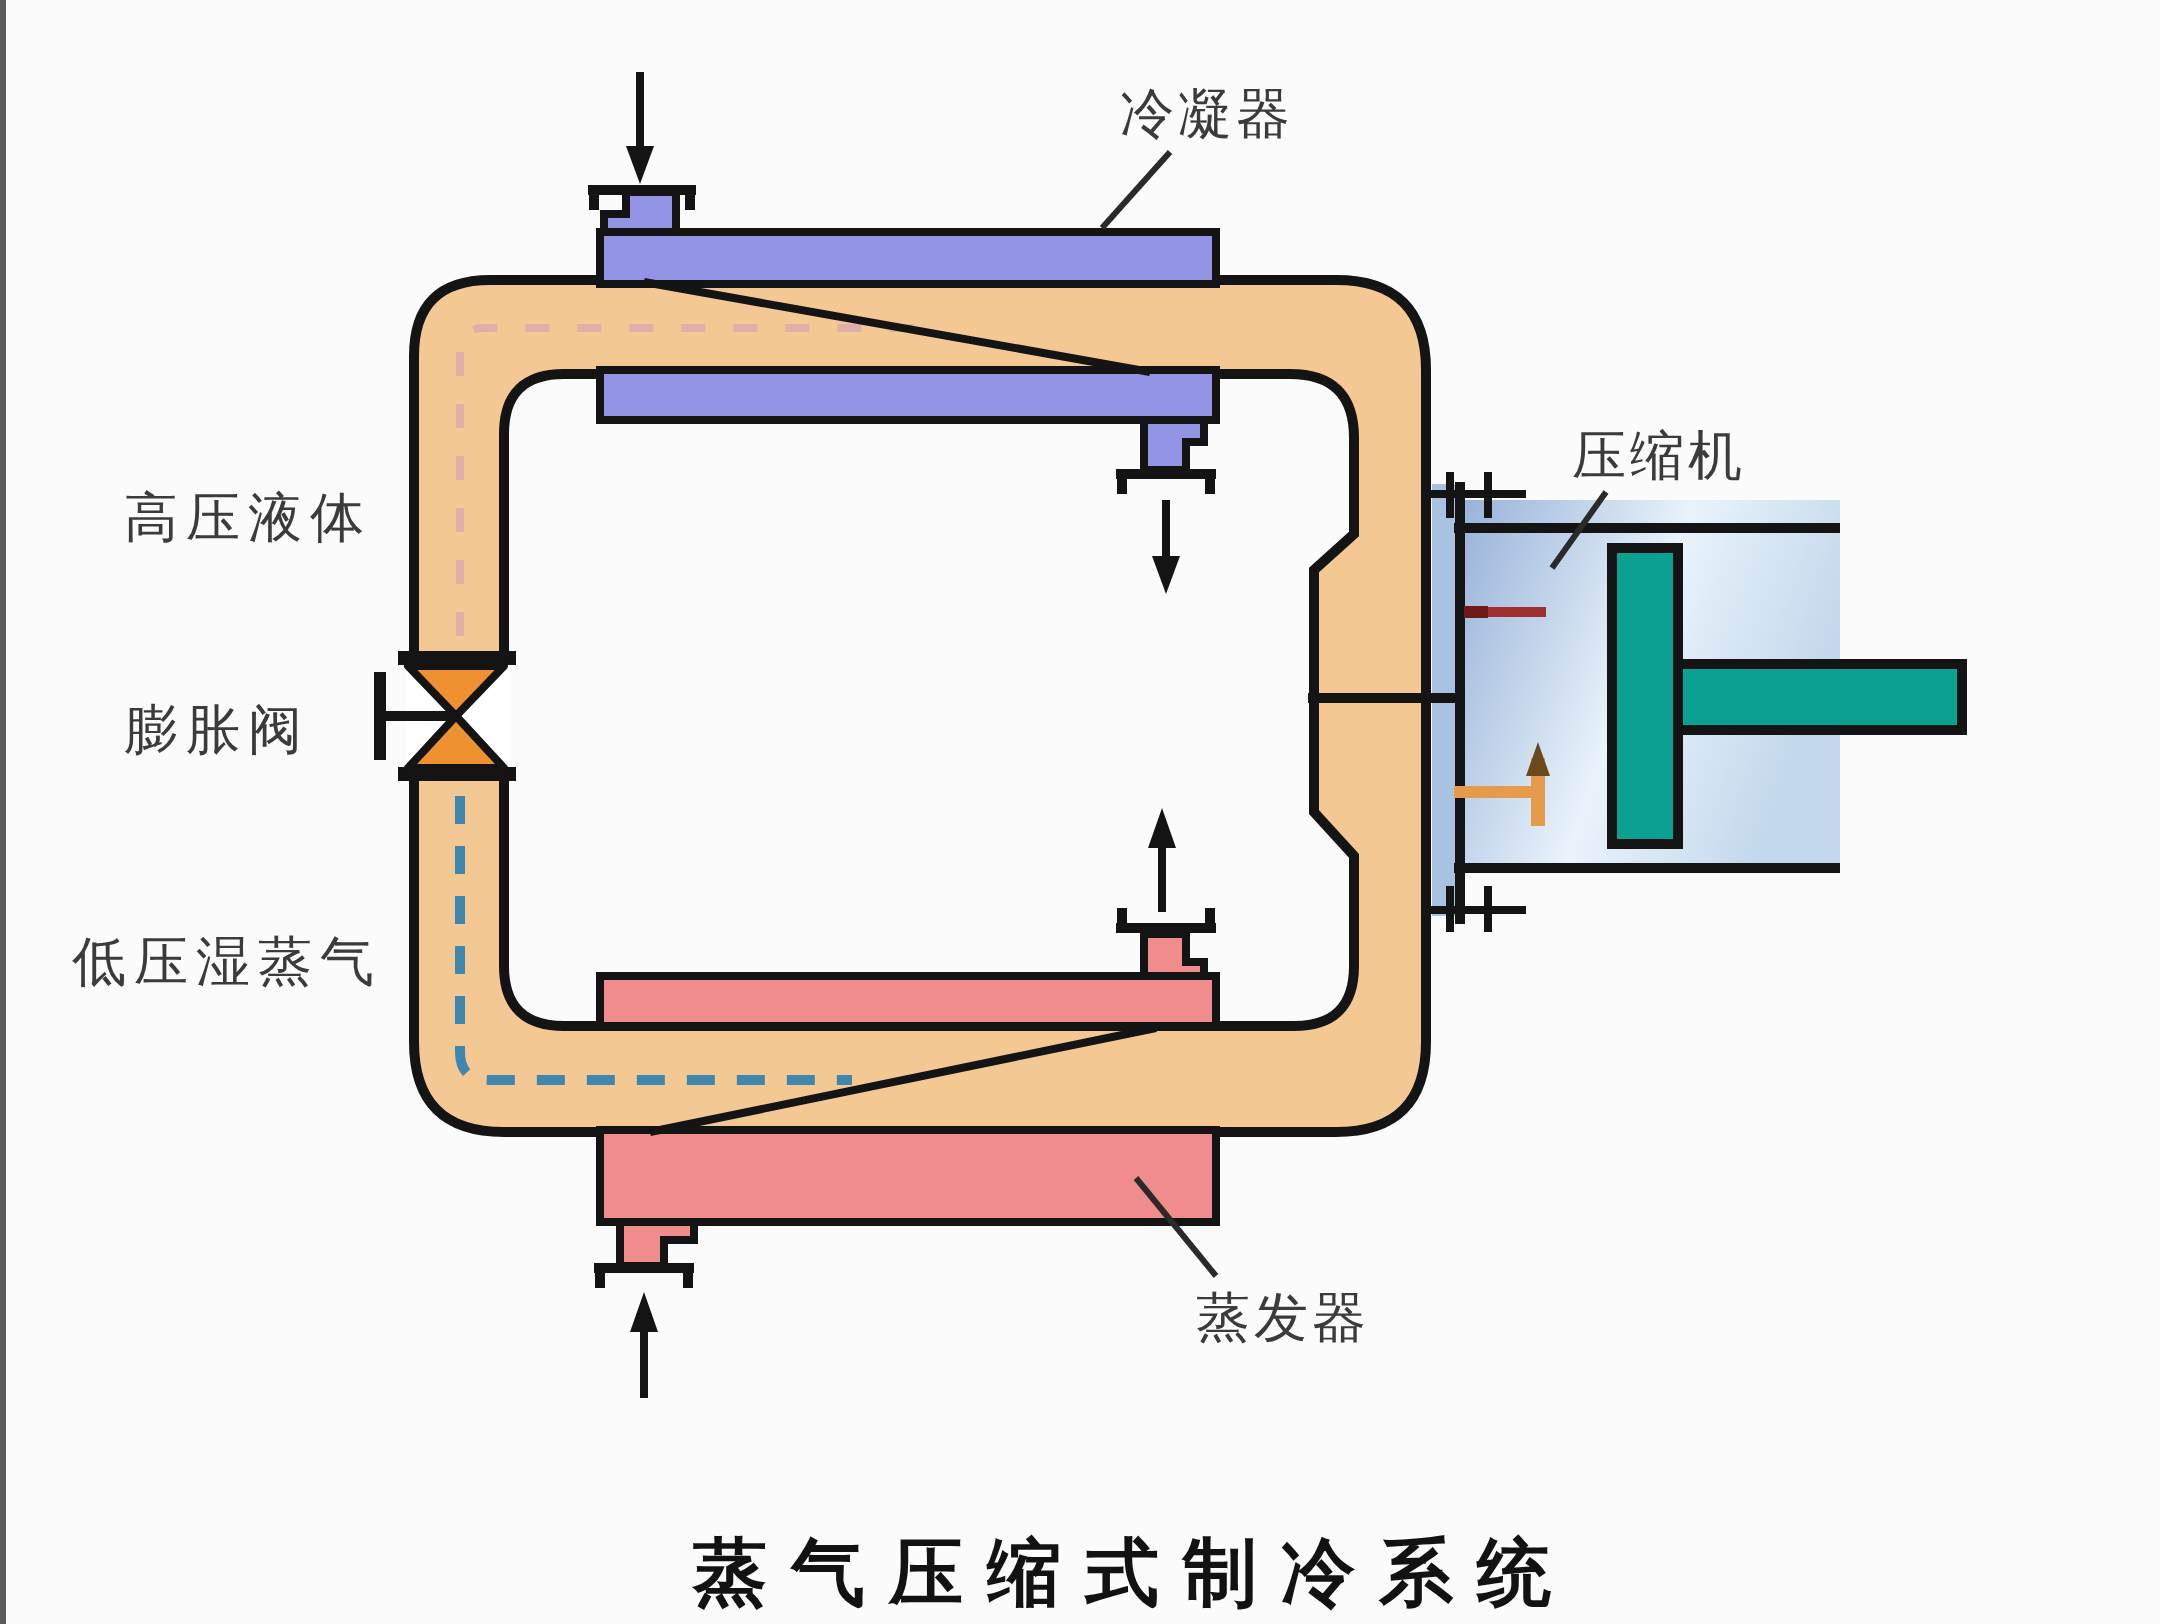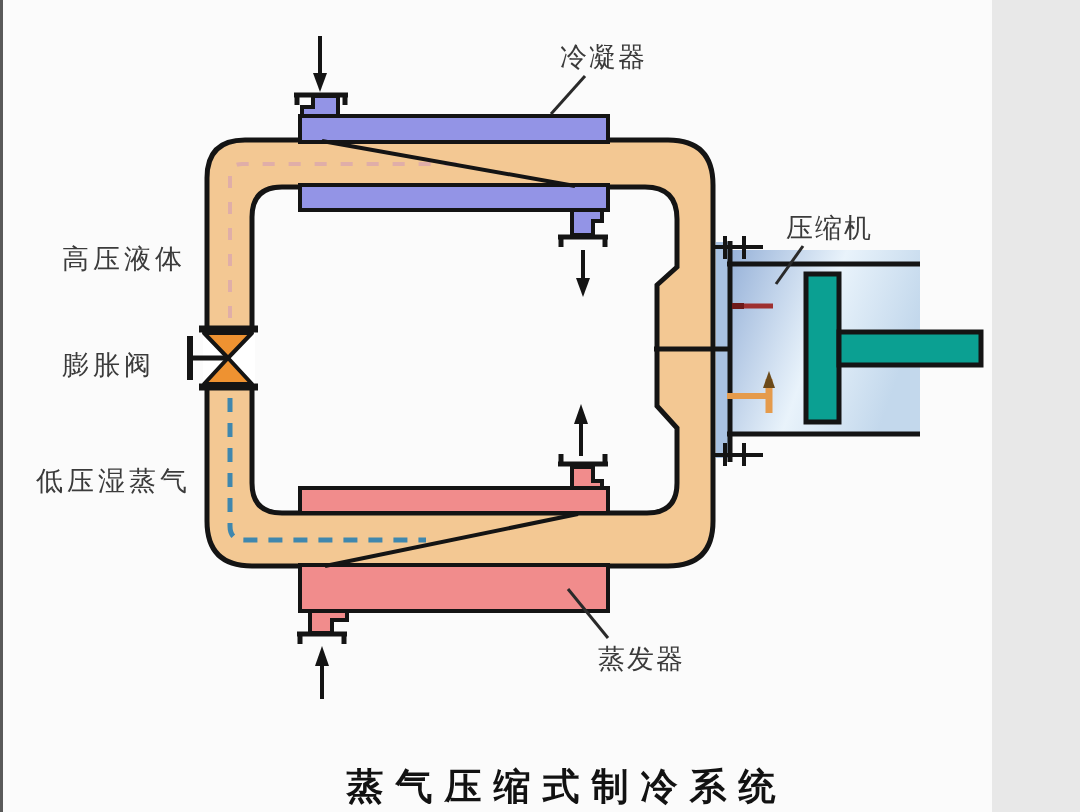--- a/index.html
+++ b/index.html
@@ -1,16 +1,16 @@
 <!DOCTYPE html>
 <html><head>
 <meta charset="utf-8">
 <style>
   html,body{margin:0;padding:0;background:#e8e8e8;}
-  #canvas{position:relative;width:992px;height:812px;background:#FBFBFB;overflow:hidden;
+  #canvas{position:relative;width:1080px;height:812px;background:#FBFBFB;overflow:hidden;
           font-family:"Liberation Sans",sans-serif;}
   svg{position:absolute;left:0;top:0;}
   .lbl{font-family:"Liberation Sans",sans-serif;font-size:27px;fill:#3b3b3b;letter-spacing:4px;}
   .lbl-sm{letter-spacing:2px;}
   .title-txt{font-family:"Liberation Serif",serif;font-size:37px;font-weight:bold;fill:#121212;letter-spacing:12px;}
   .outline{stroke:#141414;}
 </style>
 </head>
 <body>
 

